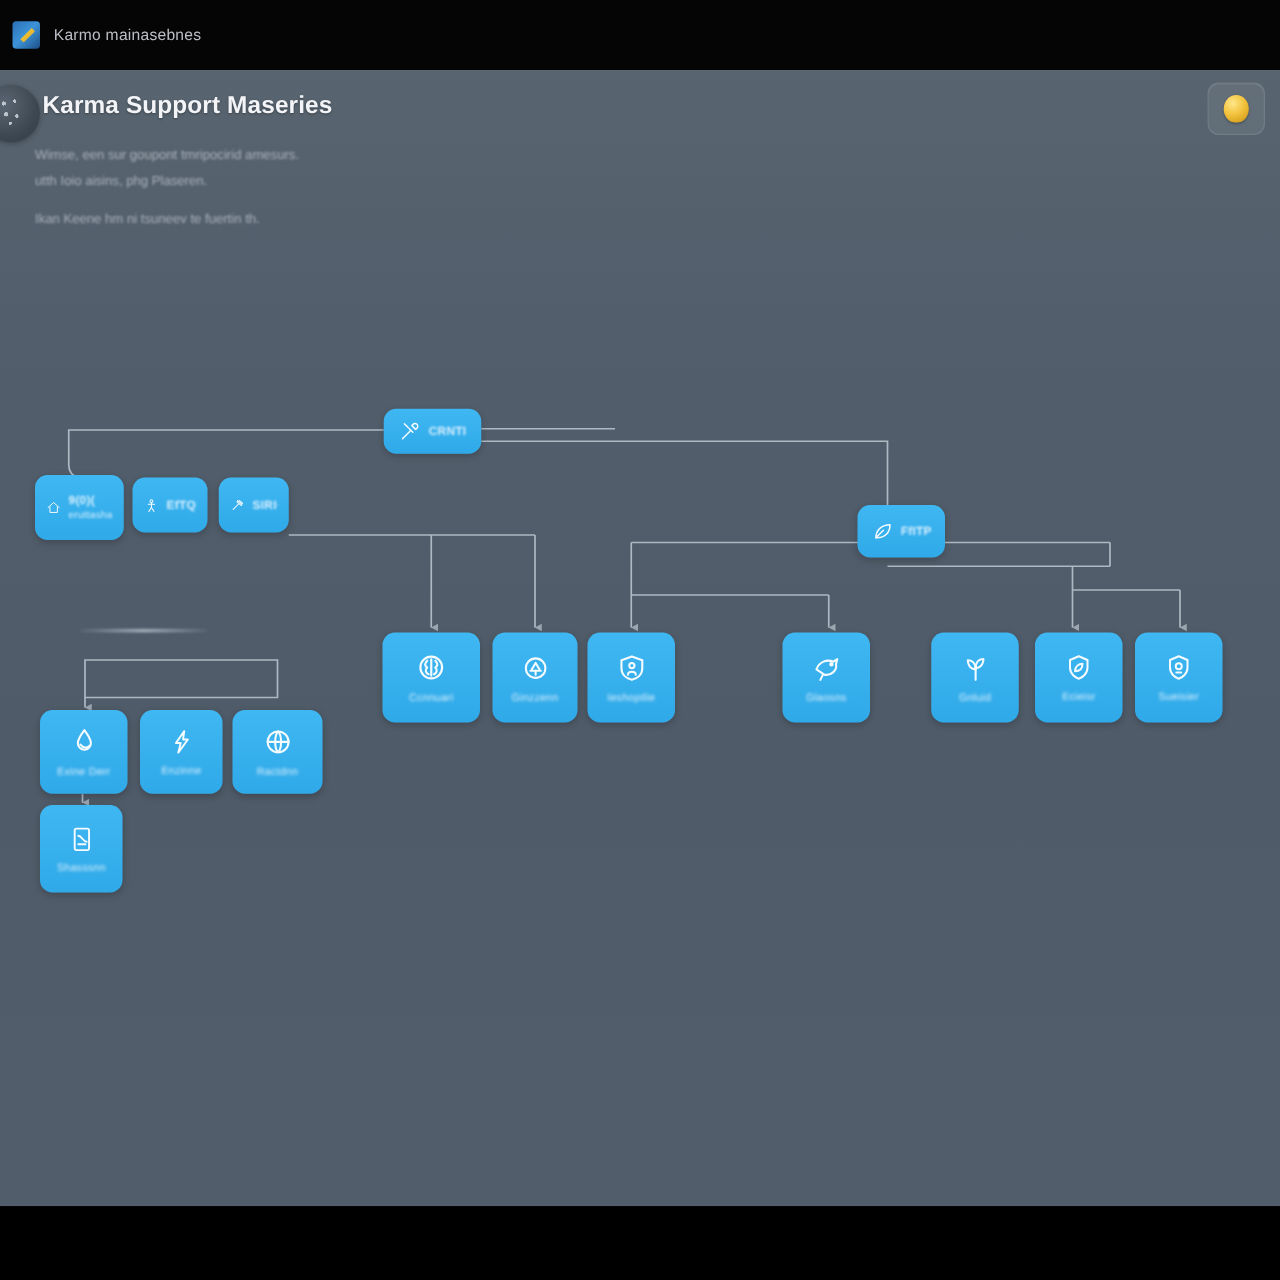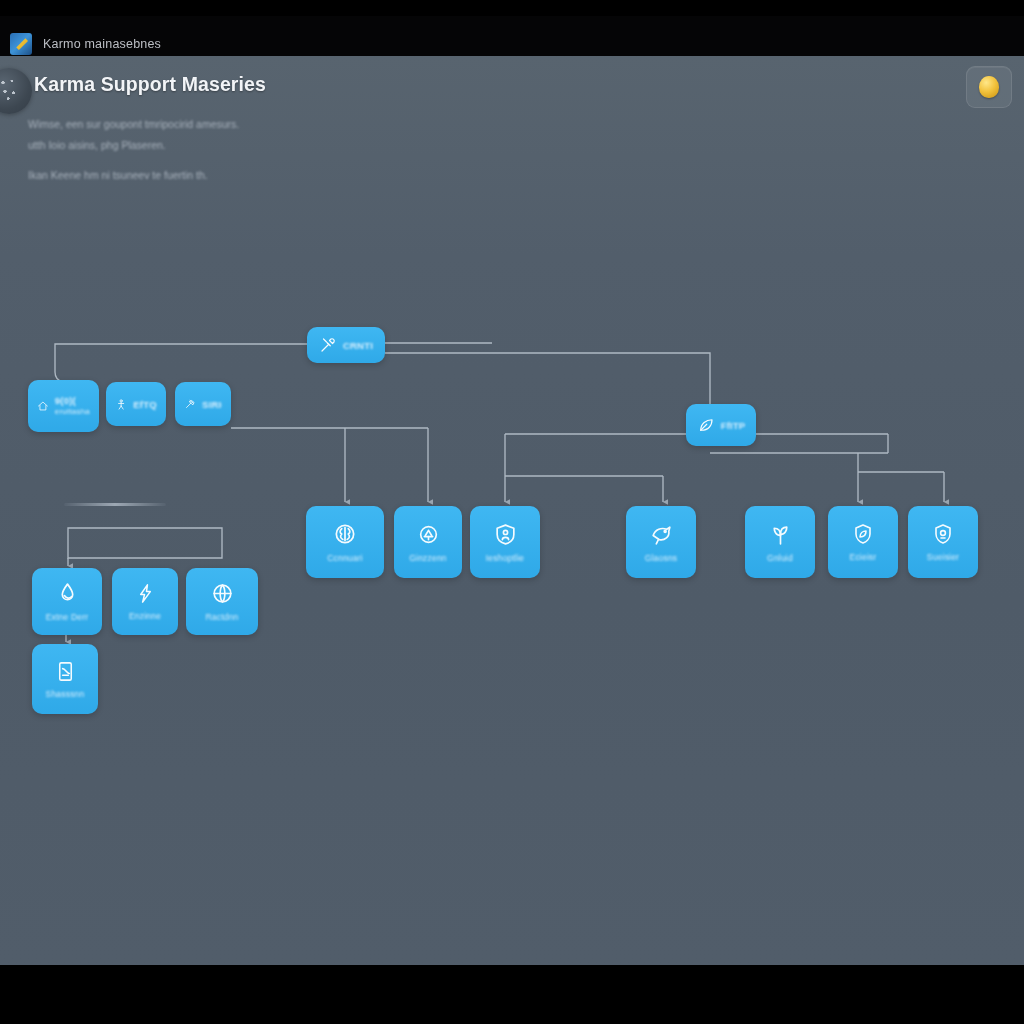--- a/index.html
+++ b/index.html
@@ -5,21 +5,21 @@
   html,body{margin:0;padding:0;background:#000;}
   body{
     width:1024px;height:1024px;overflow:hidden;
     font-family:"Liberation Sans","DejaVu Sans",sans-serif;
     -webkit-font-smoothing:antialiased;
   }
   #screen{position:relative;width:1024px;height:1024px;background:#000;}
 
   
   #taskbar{
-    position:absolute;left:0;top:16px;width:1024px;height:56px;
+    position:absolute;left:0;top:0;width:1024px;height:56px;
     background:#050506;display:flex;align-items:center;padding-left:10px;
     box-sizing:border-box;
   }
   #task-icon{
     width:22px;height:22px;border-radius:3px;position:relative;overflow:hidden;
     background:linear-gradient(135deg,#2a6fb5 0%,#3d93d8 48%,#1d4f86 100%);
     flex:0 0 auto;
   }
   #task-icon:after{
     content:"";position:absolute;left:5px;top:4px;width:13px;height:13px;

